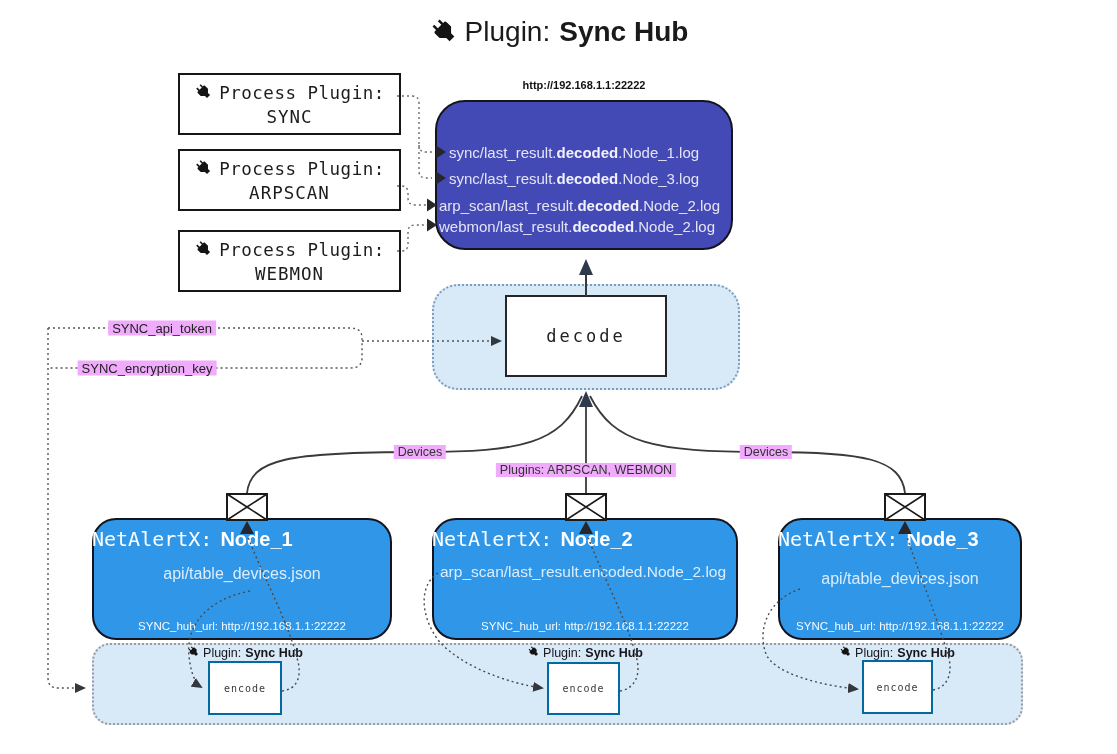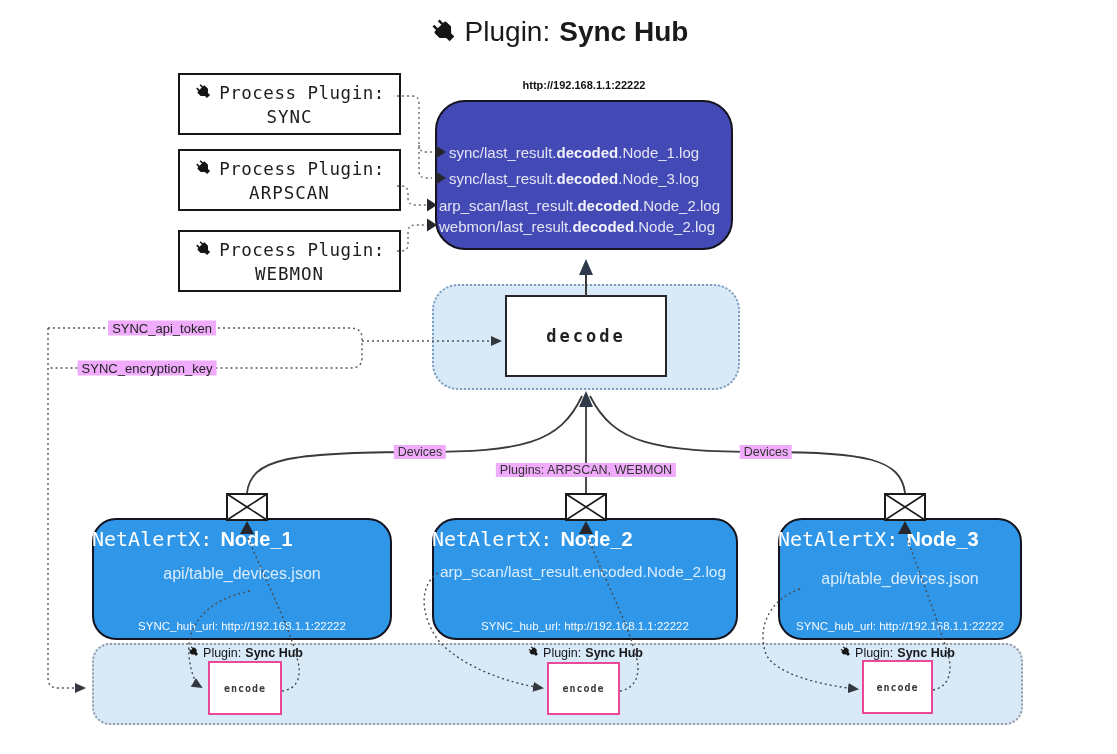--- a/index.html
+++ b/index.html
@@ -1,20 +1,20 @@
 <!DOCTYPE html>
 <html><head>
 <meta charset="utf-8">
 <style>
   html,body { margin:0; padding:0; background:#fff; }
   .canvas { position:relative; width:1117px; height:754px; background:#ffffff;
             font-family:"Liberation Sans",sans-serif; overflow:hidden; }
   .abs { position:absolute; }
   .mono { font-family:"DejaVu Sans Mono","Liberation Mono",monospace; }
-  .center { display:flex; align-items:center; justify-content:center;font-weight:bold; }
+  .center { display:flex; align-items:center; justify-content:center; }
 
   
   .title { left:0; right:0; top:16px; text-align:center; font-size:28px; color:#1a1a1a; }
   .title .name { font-weight:700; margin-left:9px; }
   .plug-ico { display:inline-block; vertical-align:-5px; margin-right:6px; }
 
   
   .pbox { left:178px; width:219px; height:58px; background:#fff; border:2px solid #161616;
           display:flex; flex-direction:column; align-items:center; justify-content:center; gap:2px; }
   .pbox .l1 { font-size:17.5px; color:#1c1c1c; letter-spacing:0.5px; display:flex; align-items:center; }
@@ -44,21 +44,21 @@
   .node { border-radius:24px; background:#2f96e8; border:2.5px solid #14141f; box-sizing:border-box; height:122px; top:518px; }
   .ntitle { text-align:left; color:#fff; font-size:20px; top:527px; white-space:nowrap; }
   .ntitle .name { font-weight:700; font-family:"Liberation Sans",sans-serif; margin-left:8px; }
   .nfile { color:#dcedfd; font-size:16px; white-space:nowrap; }
   .nurl  { color:#f5faff; font-size:11.5px; text-align:center; white-space:nowrap; }
 
   
   .encode-panel { left:92px; top:643px; width:931px; height:82px; border-radius:18px; border:2px dotted #9a9aa0; }
   .enc-lbl { top:645px; transform:translateX(-50%); font-size:12.5px; color:#16161a; white-space:nowrap; z-index:4; display:flex; align-items:center; }
   .enc-lbl .name { font-weight:700; margin-left:4px; }
-  .enc-box { background:#fff; border:2px solid #ec4899; box-sizing:border-box; font-size:10px;
+  .enc-box { background:#fff; border:2px solid #0369a1; box-sizing:border-box; font-size:10px;
              letter-spacing:1px; color:#3a3a3a; z-index:3; }
 
   .overlay { left:0; top:0; z-index:5; pointer-events:none; }
 </style>
 </head>
 <body>
 
 <div class="canvas">
 
   <div class="abs title">

